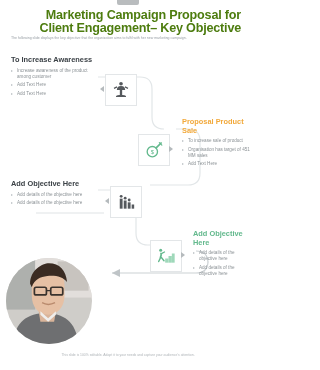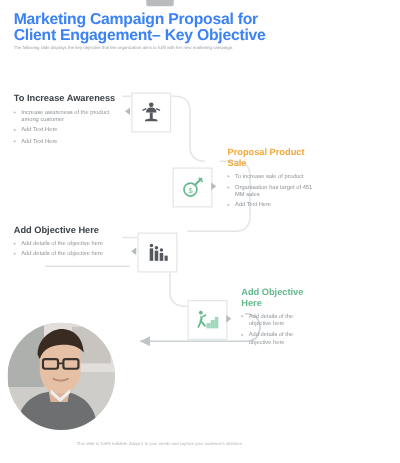--- a/index.html
+++ b/index.html
@@ -11,21 +11,21 @@
   .slide{position:absolute;inset:0;background:#fff;}
 
   .top-notch{
     position:absolute;top:0;left:50%;transform:translateX(-50%);
     width:22px;height:5px;background:#b9bcbe;border-radius:0 0 2px 2px;
   }
 
   .title{
     position:absolute;left:11px;top:9px;width:230px;
     font-size:12.6px;line-height:13.4px;font-weight:bold;
-    color:#3b82f6;letter-spacing:-0.2px;
+    color:#4d7c0f;letter-spacing:-0.2px;text-align:right;
   }
   .subtitle{
     position:absolute;left:11px;top:36px;width:232px;
     font-size:3.5px;line-height:5px;color:#9aa0a6;
   }
 
   
   .path{position:absolute;left:0;top:55px;width:256px;height:260px;pointer-events:none;}
 
   
@@ -85,21 +85,21 @@
 
   <svg class="path" viewBox="0 0 256 260" preserveAspectRatio="none">
     <path d="M98 22 H140 Q152 22 152 34 V62 Q152 74 164 74" fill="none" stroke="#e2e6e8" stroke-width="1.2"></path>
     <path d="M176 74 H188 Q200 74 200 86 V118 Q200 130 188 130 H150" fill="none" stroke="#e2e6e8" stroke-width="1.2"></path>
     <path d="M98 135 H124 Q136 135 136 147 V178 Q136 190 148 190 H180" fill="none" stroke="#e2e6e8" stroke-width="1.2"></path>
     <path d="M196 196 Q208 196 208 208 V206 Q208 218 196 218 H112" fill="none" stroke="#ccd1d4" stroke-width="1.2"></path>
     <polygon points="112,218 120,214 120,222" fill="#bfc4c7"></polygon>
     <line x1="36" y1="158" x2="104" y2="158" stroke="#dfe3e5" stroke-width="1.2"></line>
   </svg>
 
-  <div class="block" style="left:11px;top:75px;width:84px;">
+  <div class="block" style="left:11px;top:56px;width:84px;">
     <div class="blk-head">To Increase Awareness</div>
     <ul class="bullets">
       <li>Increase awareness of the product among customer</li>
       <li>Add Text Here</li>
       <li>Add Text Here</li>
     </ul>
   </div>
   <div class="tile" style="left:105px;top:74px;">
     <svg viewBox="0 0 24 24">
       <circle cx="12" cy="4.5" r="2.2" fill="#55595d"></circle>

